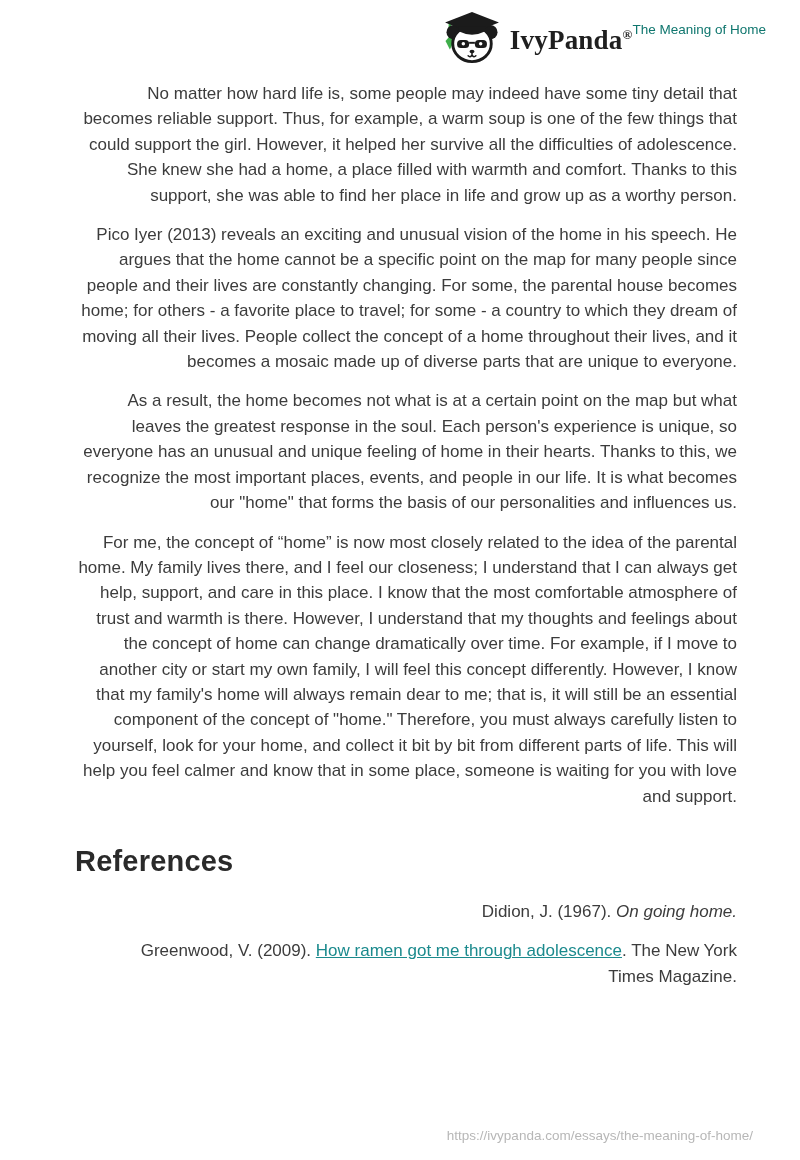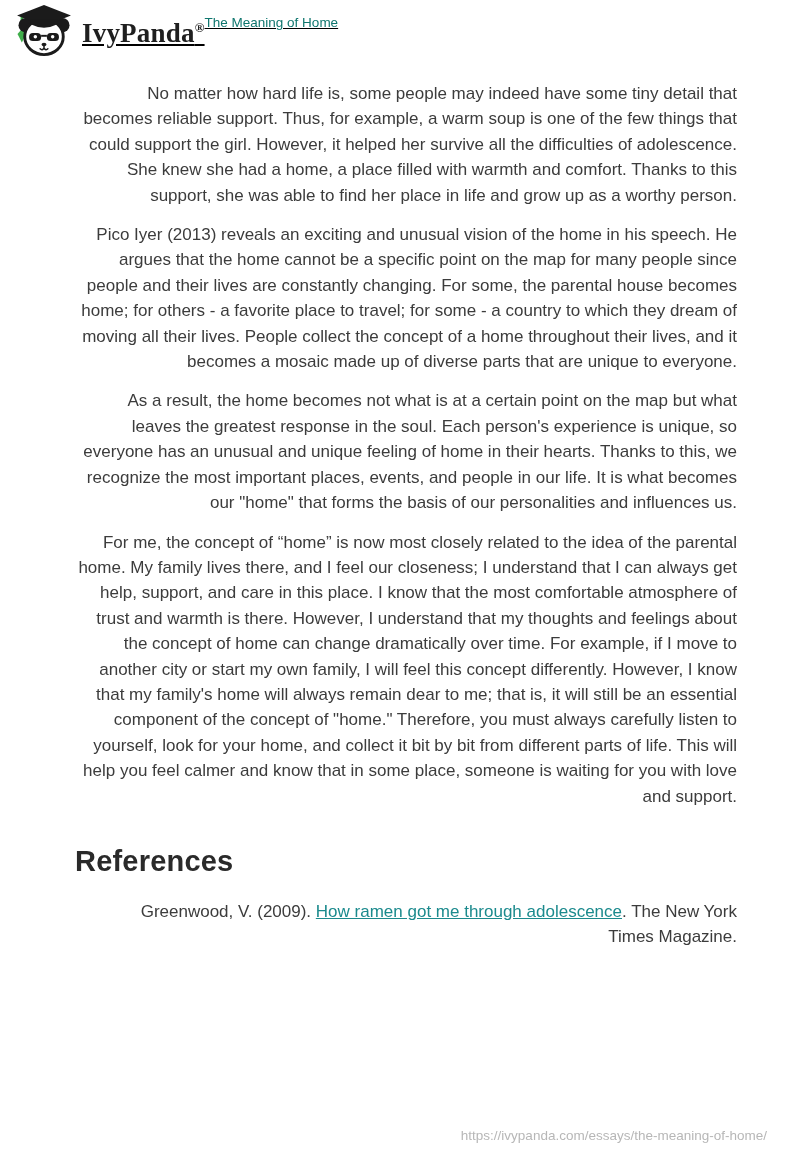--- a/index.html
+++ b/index.html
@@ -8,25 +8,24 @@
     position: relative;
     width: 800px;
     height: 1160px;
     background: #ffffff;
     font-family: "Liberation Sans", sans-serif;
     overflow: hidden;
   }
   
   .header {
     display: flex;
-    justify-content: flex-start;
+    justify-content: flex-end;
     align-items: flex-start;
-    padding: 5px 34px 0 13px;
+    padding: 12px 34px 0 13px;
     height: 62px;
-    text-decoration: underline;
   }
   .brand {
     display: flex;
     align-items: center;
     gap: 7px;
   }
   .brand-text {
     font-family: "Liberation Serif", serif;
     font-weight: 700;
     font-size: 27px;
@@ -65,21 +64,21 @@
   }
   .work-title { font-style: italic; }
   a.ref-link {
     color: #1b8a8d;
     text-decoration: underline;
     cursor: pointer;
   }
   
   .footer {
     position: absolute;
-    right: 33px;
+    right: 47px;
     bottom: 17px;
     font-size: 13.5px;
     color: #b7b7b7;
   }
 </style>
 </head>
 <body>
 
 <div class="page">
 
@@ -115,20 +114,21 @@
   </div>
 
   <div class="content">
     <p class="body-par">No matter how hard life is, some people may indeed have some tiny detail that becomes reliable support. Thus, for example, a warm soup is one of the few things that could support the girl. However, it helped her survive all the difficulties of adolescence. She knew she had a home, a place filled with warmth and comfort. Thanks to this support, she was able to find her place in life and grow up as a worthy person.</p>
     <p class="body-par">Pico Iyer (2013) reveals an exciting and unusual vision of the home in his speech. He argues that the home cannot be a specific point on the map for many people since people and their lives are constantly changing. For some, the parental house becomes home; for others - a favorite place to travel; for some - a country to which they dream of moving all their lives. People collect the concept of a home throughout their lives, and it becomes a mosaic made up of diverse parts that are unique to everyone.</p>
     <p class="body-par">As a result, the home becomes not what is at a certain point on the map but what leaves the greatest response in the soul. Each person's experience is unique, so everyone has an unusual and unique feeling of home in their hearts. Thanks to this, we recognize the most important places, events, and people in our life. It is what becomes our "home" that forms the basis of our personalities and influences us.</p>
     <p class="body-par">For me, the concept of “home” is now most closely related to the idea of the parental home. My family lives there, and I feel our closeness; I understand that I can always get help, support, and care in this place. I know that the most comfortable atmosphere of trust and warmth is there. However, I understand that my thoughts and feelings about the concept of home can change dramatically over time. For example, if I move to another city or start my own family, I will feel this concept differently. However, I know that my family's home will always remain dear to me; that is, it will still be an essential component of the concept of "home." Therefore, you must always carefully listen to yourself, look for your home, and collect it bit by bit from different parts of life. This will help you feel calmer and know that in some place, someone is waiting for you with love and support.</p>
 
     <h2 class="references-heading">References</h2>
 
+    <p class="body-par"><span>Didion, J. (1967). </span><span class="work-title">On going home.</span><span></span></p>
 
     <p class="body-par"><span>Greenwood, V. (2009). </span><a class="ref-link">How ramen got me through adolescence</a><span>. The New York Times Magazine.</span></p>
 
   </div>
 
   <div class="footer">
     <span>https://ivypanda.com/essays/the-meaning-of-home/</span>
   </div>
 
 </div>

